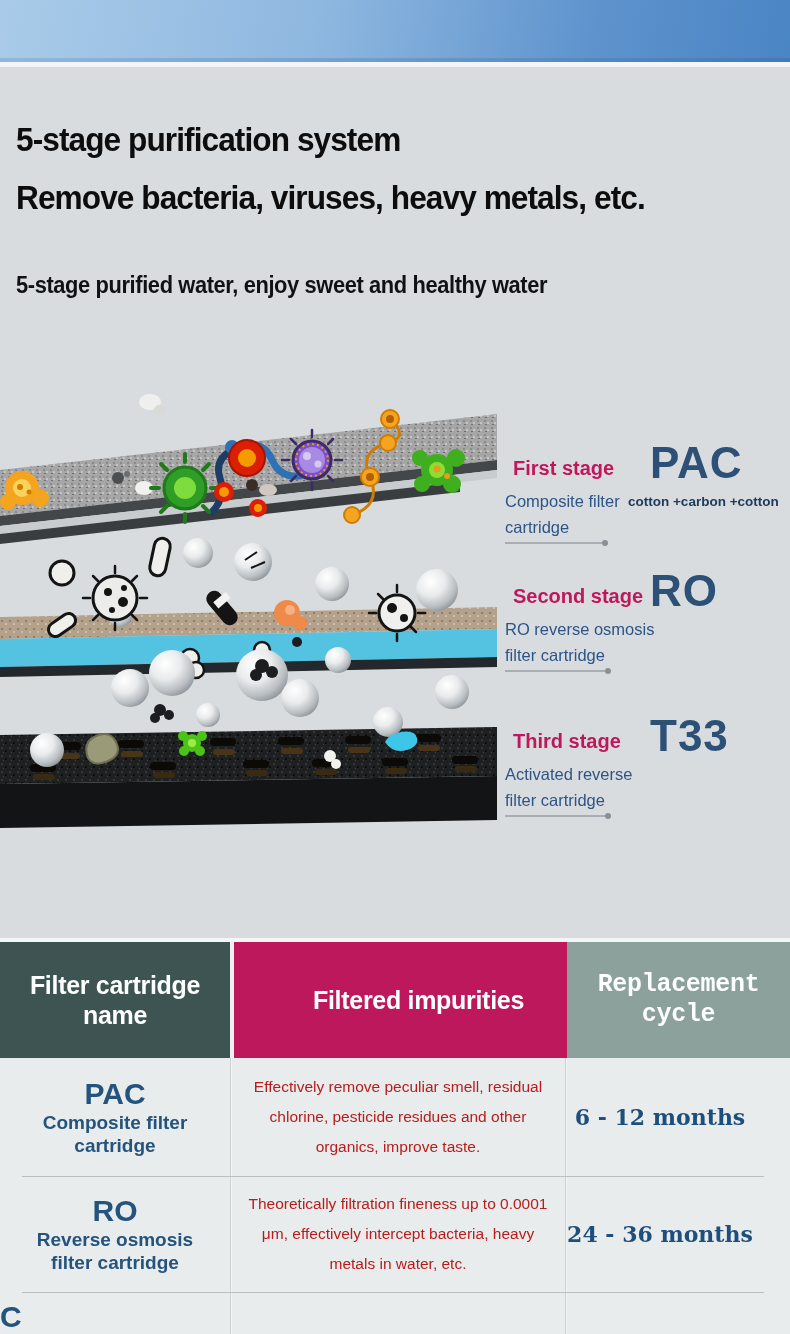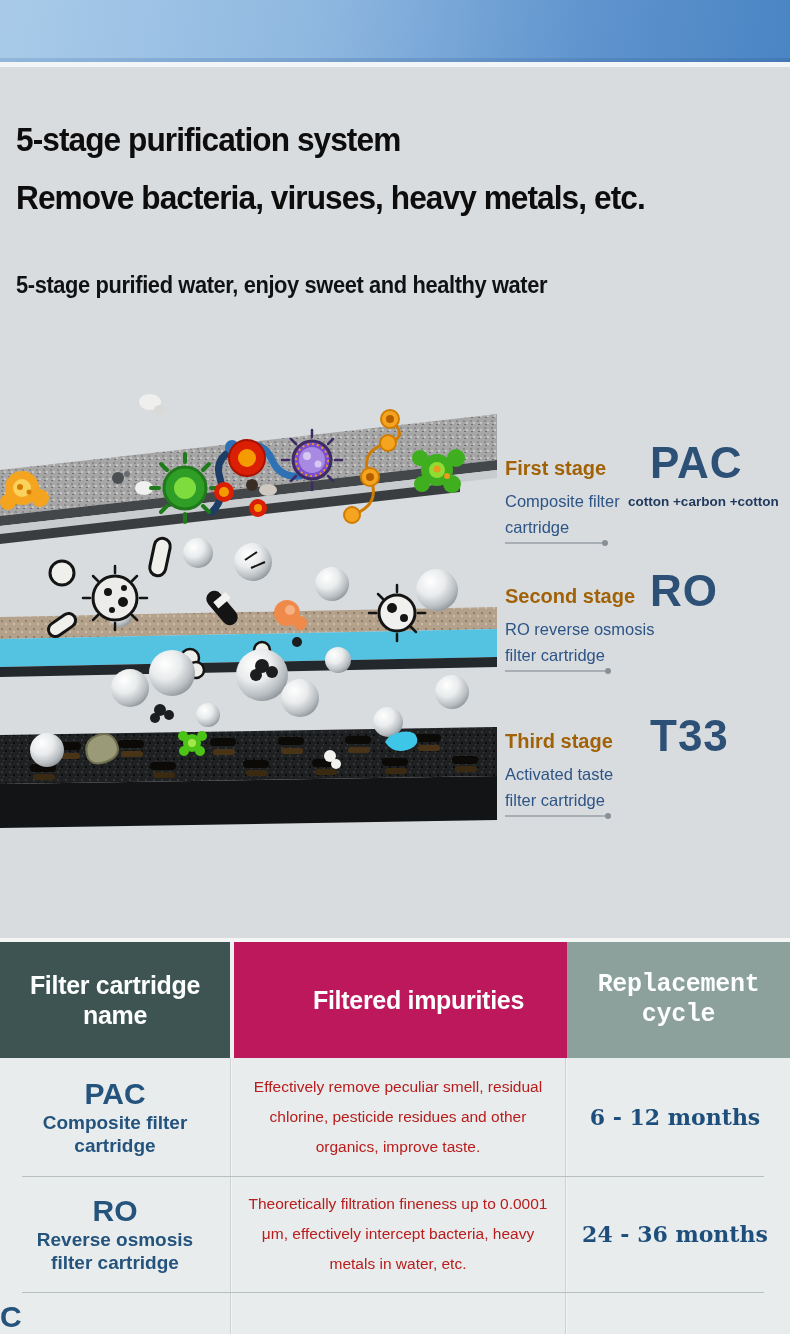--- a/index.html
+++ b/index.html
@@ -16,22 +16,22 @@
   
   .h1{position:absolute;left:16px;color:#0d0d0d;font-weight:bold;font-size:34px;
       letter-spacing:-1px;white-space:nowrap;transform:scaleX(.93);transform-origin:0 50%;}
   .h1.line1{top:120px;}
   .h1.line2{top:178px;}
   .h2{position:absolute;left:16px;top:272px;color:#101112;font-weight:bold;font-size:23px;
       letter-spacing:-.4px;white-space:nowrap;transform:scaleX(.95);transform-origin:0 50%;}
 
   
   .stage{position:absolute;left:505px;width:285px;height:120px;}
-  .stage .title{position:absolute;left:0;top:15px;font-size:20px;font-weight:bold;
-      color:#a16207;white-space:nowrap;}
+  .stage .title{position:absolute;left:8px;top:15px;font-size:20px;font-weight:bold;
+      color:#be185d;white-space:nowrap;}
   .stage .code{position:absolute;left:145px;top:-4px;font-size:44px;font-weight:bold;
       color:#2d5076;letter-spacing:1px;white-space:nowrap;}
   .stage .sub{position:absolute;left:0;top:46px;font-size:16.5px;color:#2d5486;
       line-height:26px;white-space:nowrap;}
   .stage .sub .u{display:inline-block;position:relative;min-width:97px;
       border-bottom:2px solid #a9aeb4;padding-bottom:2px;}
   .stage .sub .u::after{content:"";position:absolute;right:-6px;bottom:-4px;width:6px;height:6px;
       border-radius:50%;background:#898f96;}
   .stage .note{position:absolute;left:123px;top:52px;font-size:13.5px;font-weight:bold;
       color:#203a5e;white-space:nowrap;}
@@ -51,21 +51,21 @@
   .vline{position:absolute;top:0;width:1px;height:276px;background:#ccd2d1;
       box-shadow:1px 0 0 #f3f5f5;}
   .vline.v1{left:230px;} .vline.v2{left:565px;}
   .hline{position:absolute;left:22px;width:742px;height:1px;background:#b8bfbf;}
   .hline.r1{top:118px;} .hline.r2{top:234px;}
 
   .trow{position:absolute;left:0;width:790px;}
   .row1{top:0;height:118px;} .row2{top:118px;height:116px;} .row3{top:234px;height:42px;}
   .cell{position:absolute;top:0;height:100%;display:flex;flex-direction:column;
       justify-content:center;align-items:center;text-align:center;}
-  .c1{left:0;width:230px;} .c2{left:231px;width:334px;} .c3{left:563px;width:224px;}
+  .c1{left:0;width:230px;} .c2{left:231px;width:334px;} .c3{left:548px;width:224px;}
   .cart-code{font-size:30px;font-weight:bold;color:#24537d;line-height:34px;}
   .cart-name{font-size:19px;font-weight:bold;color:#24537d;line-height:23px;}
   .imp-line{font-size:15.5px;color:#b91c1c;line-height:30px;white-space:nowrap;}
   .imp-line:empty{display:none;}
   .cycle{font-family:"DejaVu Serif","Liberation Serif",serif;font-size:22px;font-weight:bold;
       color:#1d4e7c;white-space:nowrap;}
   .row3 .cart-code{position:absolute;left:0;width:230px;top:8px;}
 
   
   .illo{position:absolute;left:0;top:370px;width:500px;height:470px;}
@@ -356,21 +356,21 @@
       <span>RO reverse osmosis</span><br>
       <span class="u">filter cartridge</span>
     </div>
 
   </div>
 
   <div class="stage" style="top:715px">
     <div class="code">T33</div>
     <div class="title">Third stage</div>
     <div class="sub">
-      <span>Activated taste</span><br>
+      <span>Activated reverse</span><br>
       <span class="u">filter cartridge</span>
     </div>
 
   </div>
 
   <div class="gap-top"></div>
 
   <div class="thead">
     <div class="th th1">
       <div>Filter cartridge</div>

